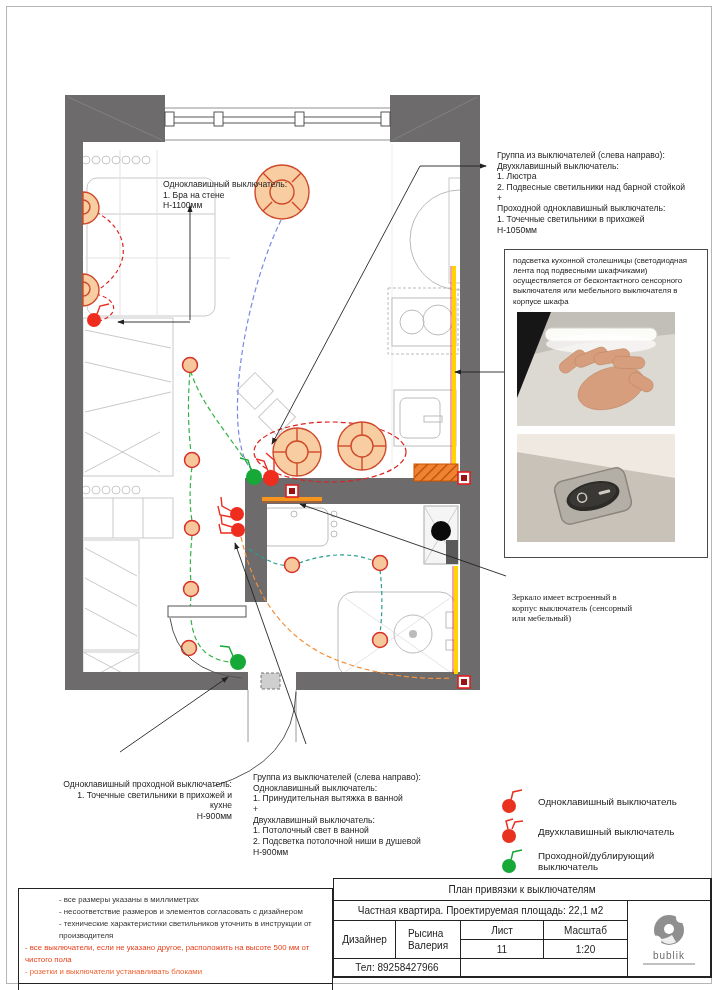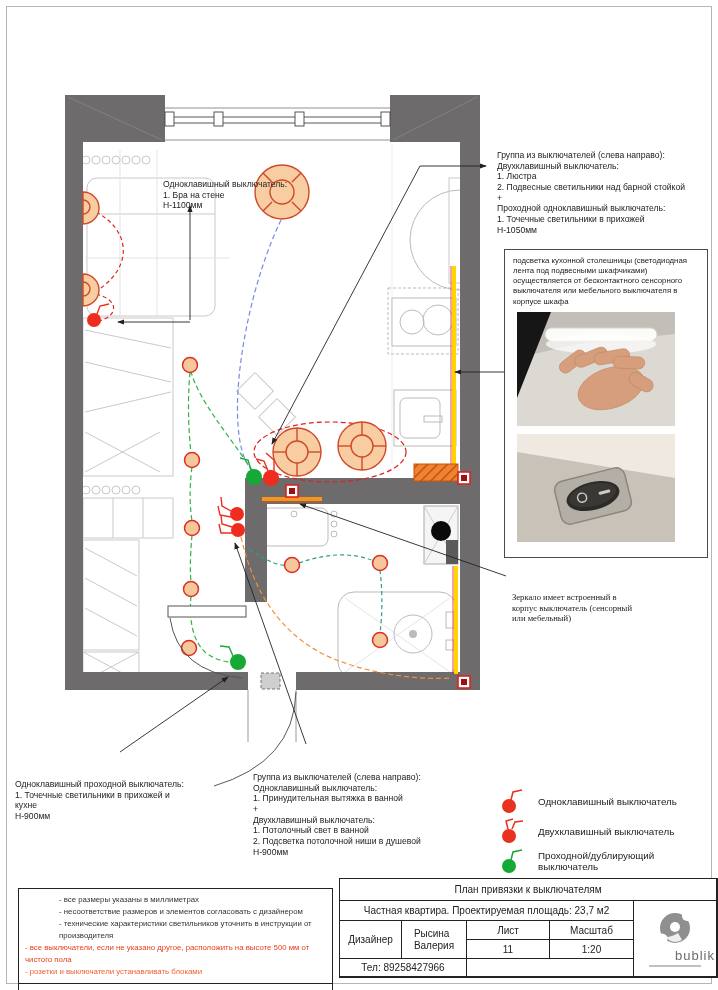--- a/index.html
+++ b/index.html
@@ -21,35 +21,35 @@
   .legend-label { font-size:9.8px; color:#222; margin-left:10px; }
   .notes { position:absolute; left:18px; top:888px; width:315px; border:1px solid #222; background:#fff; box-sizing:border-box; }
   .notes-lines { padding:5px 6px 4px 6px; }
   .note { font-size:7.8px; line-height:1.55; }
   .note-dark { color:#333;margin-left:34px; }
   .note-red { color:#e8401c; }
   .note-orange { color:#f06030; }
   .address { border-top:1px solid #222; text-align:center; font-size:9.5px; padding:4px 0; color:#222; }
   .tb { position:absolute; left:333px; top:878px; width:379px; height:100px;
     display:grid; grid-template-columns:62px 65px 83px 84px 1fr;
-    grid-template-rows:22px 20px 19px 19px 1fr; border:1.5px solid #222; background:#fff; box-sizing:border-box;margin-left:6px; }
+    grid-template-rows:22px 20px 19px 19px 1fr; border:1.5px solid #222; background:#fff; box-sizing:border-box; }
   .tb > div { border-right:1px solid #222; border-bottom:1px solid #222;
     display:flex; align-items:center; justify-content:center; font-size:10px; color:#222; box-sizing:border-box; }
   .c-title { grid-column:1/6; font-size:11.5px; }
   .c-sub { grid-column:1/5; font-size:10px; }
   .c-deslab { grid-column:1; grid-row:3/5; }
   .c-desname { grid-column:2; grid-row:3/5; white-space:pre-line; line-height:1.15; }
   .c-sheetlab { grid-column:3; grid-row:3; }
   .c-scalelab { grid-column:4; grid-row:3; }
   .c-sheetval { grid-column:3; grid-row:4; }
   .c-scaleval { grid-column:4; grid-row:4; }
   .c-phone { grid-column:1/3; grid-row:5; }
   .c-empty { grid-column:3/5; grid-row:5; }
   .c-logo { grid-column:5; grid-row:2/6; flex-direction:column; justify-content:center; border-right:none; }
-  .logo-text { font-size:13px; color:#6d6d6d; letter-spacing:1px; margin-top:1px;padding-left:40px; }
+  .logo-text { font-size:10px; color:#6d6d6d; letter-spacing:1px; margin-top:1px; }
   .logo-tagline { width:52px; height:2px; background:#c0c0c0; margin-top:2px; }
 </style>
 </head>
 <body>
 
 <div class="page-border"></div>
 
 <svg class="plan" width="718" height="990" viewBox="0 0 718 990">
   <defs>
     <marker id="ah" markerWidth="9" markerHeight="8" refX="7" refY="3" orient="auto">
@@ -312,21 +312,21 @@
 2. Подвесные светильники над барной стойкой
 +
 Проходной одноклавишный выключатель:
 1. Точечные светильники в прихожей
 Н-1050мм</div>
 
 <div class="co" style="left:512px; top:568px; width:162px;font-family:Liberation Serif, serif;">Зеркало имеет встроенный в
 корпус выключатель (сенсорный
 или мебельный)</div>
 
-<div class="co" style="left:15px; top:755px; width:198px;">Одноклавишный проходной выключатель:
+<div class="co" style="left:34px; top:755px; width:198px;text-align:right;">Одноклавишный проходной выключатель:
 1. Точечные светильники в прихожей и
 кухне
 Н-900мм</div>
 
 <div class="co" style="left:253px; top:748px; width:208px;">Группа из выключателей (слева направо):
 Одноклавишный выключатель:
 1. Принудительная вытяжка в ванной
 +
 Двухклавишный  выключатель:
 1. Потолочный свет в ванной
@@ -394,21 +394,21 @@
     <div class="note note-dark">- несоответствие размеров и элементов согласовать с дизайнером</div>
     <div class="note note-dark">- технические характеристики светильников уточнить в инструкции от производителя</div>
     <div class="note note-red">- все выключатели, если не указано другое, расположить на высоте 500 мм от чистого пола</div>
     <div class="note note-orange">- розетки и выключатели устанавливать блоками</div>
   </div>
   <div class="address">Адрес: г. Москва, ул. Мневники 12</div>
 </div>
 
 <div class="tb">
   <div class="c-title">План привязки к выключателям</div>
-  <div class="c-sub">Частная квартира. Проектируемая площадь: 23,7 м2</div>
+  <div class="c-sub">Частная квартира. Проектируемая площадь: 22,1 м2</div>
   <div class="c-deslab">Дизайнер</div>
   <div class="c-desname">Рысина
 Валерия</div>
   <div class="c-sheetlab">Лист</div>
   <div class="c-scalelab">Масштаб</div>
   <div class="c-sheetval">11</div>
   <div class="c-scaleval">1:20</div>
   <div class="c-phone">Тел: 89258427966</div>
   <div class="c-empty"></div>
   <div class="c-logo">

